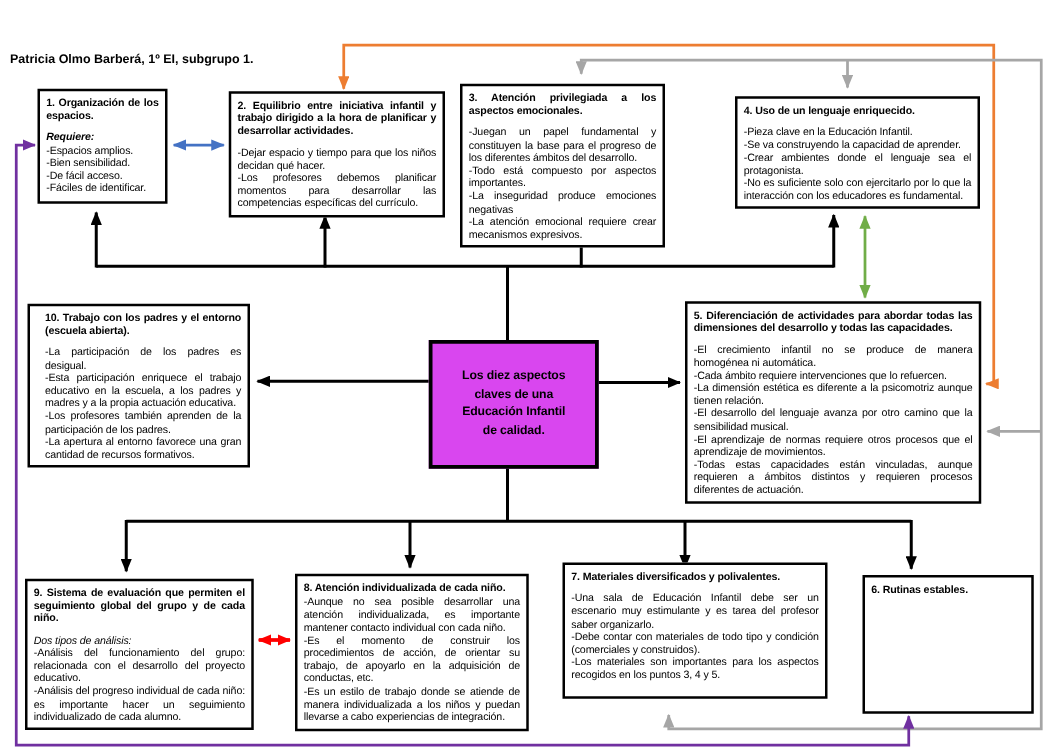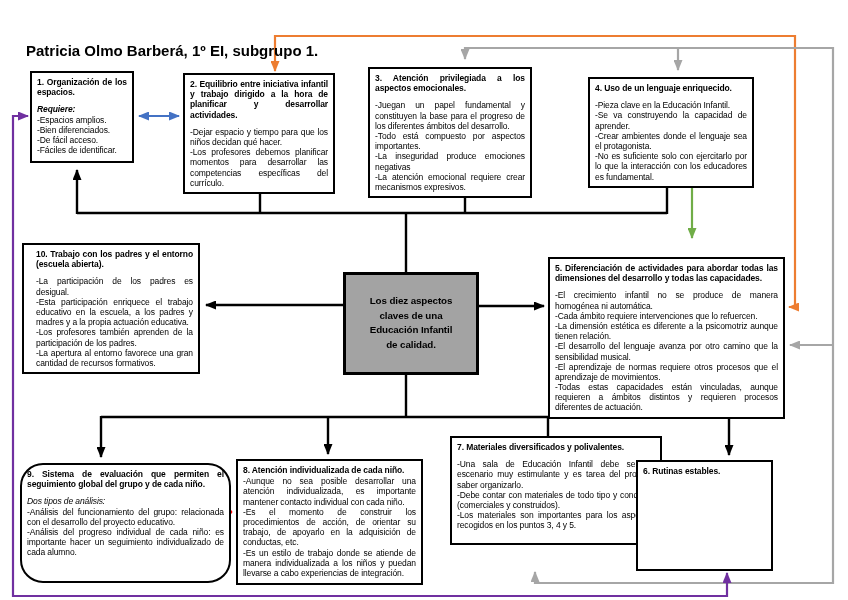--- a/index.html
+++ b/index.html
@@ -2,43 +2,43 @@
 <html><head>
 <meta charset="utf-8">
 <style>
   html,body{margin:0;padding:0;background:#fff;}
   #stage{position:relative;width:848px;height:600px;background:#ffffff;overflow:hidden;
          font-family:"Liberation Sans",sans-serif;color:#000;}
   #wires{position:absolute;left:0;top:0;z-index:1;}
   #wires polyline{fill:none;stroke-width:2.4px;}
   #wires polyline.thin{stroke-width:2.2px;}
   #wires polyline.red{stroke-width:3px;}
-  .author{position:absolute;left:26px;top:42px;font-size:15px;font-weight:bold;z-index:2;}
+  .author{position:absolute;left:8px;top:42px;font-size:10px;font-weight:bold;z-index:2;}
   .box{position:absolute;background:#fff;border:2.5px solid #000;box-sizing:border-box;
        padding:4px 5px;font-size:8.5px;line-height:1.2;letter-spacing:-0.1px;z-index:2;}
   .box .title{font-weight:bold;text-align:justify;margin:0 0 7px 0;}
   .box .title.tight{margin-bottom:1px;}
   .box .subtitle{margin:0;font-style:italic;}
   .box .subtitle.bold{font-weight:bold;}
   .box .items{white-space:pre-line;text-align:justify;}
-  .centerbox{position:absolute;background:#a3a3a3;border:3.5px solid #000;box-sizing:border-box;
+  .centerbox{position:absolute;background:#d946ef;border:3.5px solid #000;box-sizing:border-box;
        display:flex;align-items:center;justify-content:center;text-align:center;
        font-weight:bold;font-size:9.8px;line-height:1.5;letter-spacing:-0.1px;padding:19px;z-index:2;}
   
   .b1{left:30px;top:71px;width:104px;min-height:92px;}
-  .b2{left:183px;top:73px;width:152px;min-height:94px;}
+  .b2{left:183px;top:73px;width:173px;min-height:94px;}
   .b3{left:368px;top:67px;width:164px;min-height:106px;}
-  .b4{left:588px;top:77px;width:166px;min-height:90px;}
+  .b4{left:588px;top:77px;width:196px;min-height:90px;}
   .b10{left:22px;top:243px;width:178px;min-height:120px;padding-left:12px;}
   .bc{left:343px;top:272px;width:136px;min-height:66px;}
-  .b5{left:548px;top:257px;width:237px;min-height:155px;}
-  .b9{left:20px;top:463px;width:211px;min-height:120px;border-radius:23px;}
+  .b5{left:548px;top:241px;width:237px;min-height:155px;}
+  .b9{left:20px;top:463px;width:183px;min-height:120px;}
   .b8{left:236px;top:459px;width:187px;min-height:126px;}
-  .b7{left:450px;top:436px;width:212px;min-height:109px;}
-  .b6{left:636px;top:460px;width:137px;min-height:111px;}
+  .b7{left:450px;top:450px;width:212px;min-height:109px;}
+  .b6{left:690px;top:460px;width:137px;min-height:111px;}
 </style>
 </head>
 <body>
 
 <div id="stage">
 
   <svg id="wires" width="848" height="600">
     <defs>
       <marker id="m-black" viewBox="0 0 11 9" markerUnits="userSpaceOnUse" markerWidth="11" markerHeight="9" refX="10" refY="4.5" orient="auto-start-reverse">
         <path d="M0,0 L11,4.5 L0,9 z" fill="#000000"></path>
@@ -89,21 +89,21 @@
     <polyline class="thin" points="833,345 790,345" marker-end="url(#m-gray)" stroke="#A6A6A6"></polyline>
     <polyline class="thin" points="28,116 13,116 13,596 727,596 727,573" marker-start="url(#m-purple)" marker-end="url(#m-purple)" stroke="#7030A0"></polyline>
   </svg>
 
   <div class="author">Patricia Olmo Barberá, 1º EI, subgrupo 1.</div>
 
   <div class="box b1">
     <div class="title">1. Organización de los espacios.</div>
     <div class="subtitle bold">Requiere:</div>
     <div class="items">-Espacios amplios.
--Bien diferenciados.
+-Bien sensibilidad.
 -De fácil acceso.
 -Fáciles de identificar.</div>
   </div>
 
   <div class="box b2">
     <div class="title">2. Equilibrio entre iniciativa infantil y trabajo dirigido a la hora de planificar y desarrollar actividades.</div>
     <div class="items">-Dejar espacio y tiempo para que los niños decidan qué hacer.
 -Los profesores debemos planificar momentos para desarrollar las competencias específicas del currículo.</div>
   </div>
 

